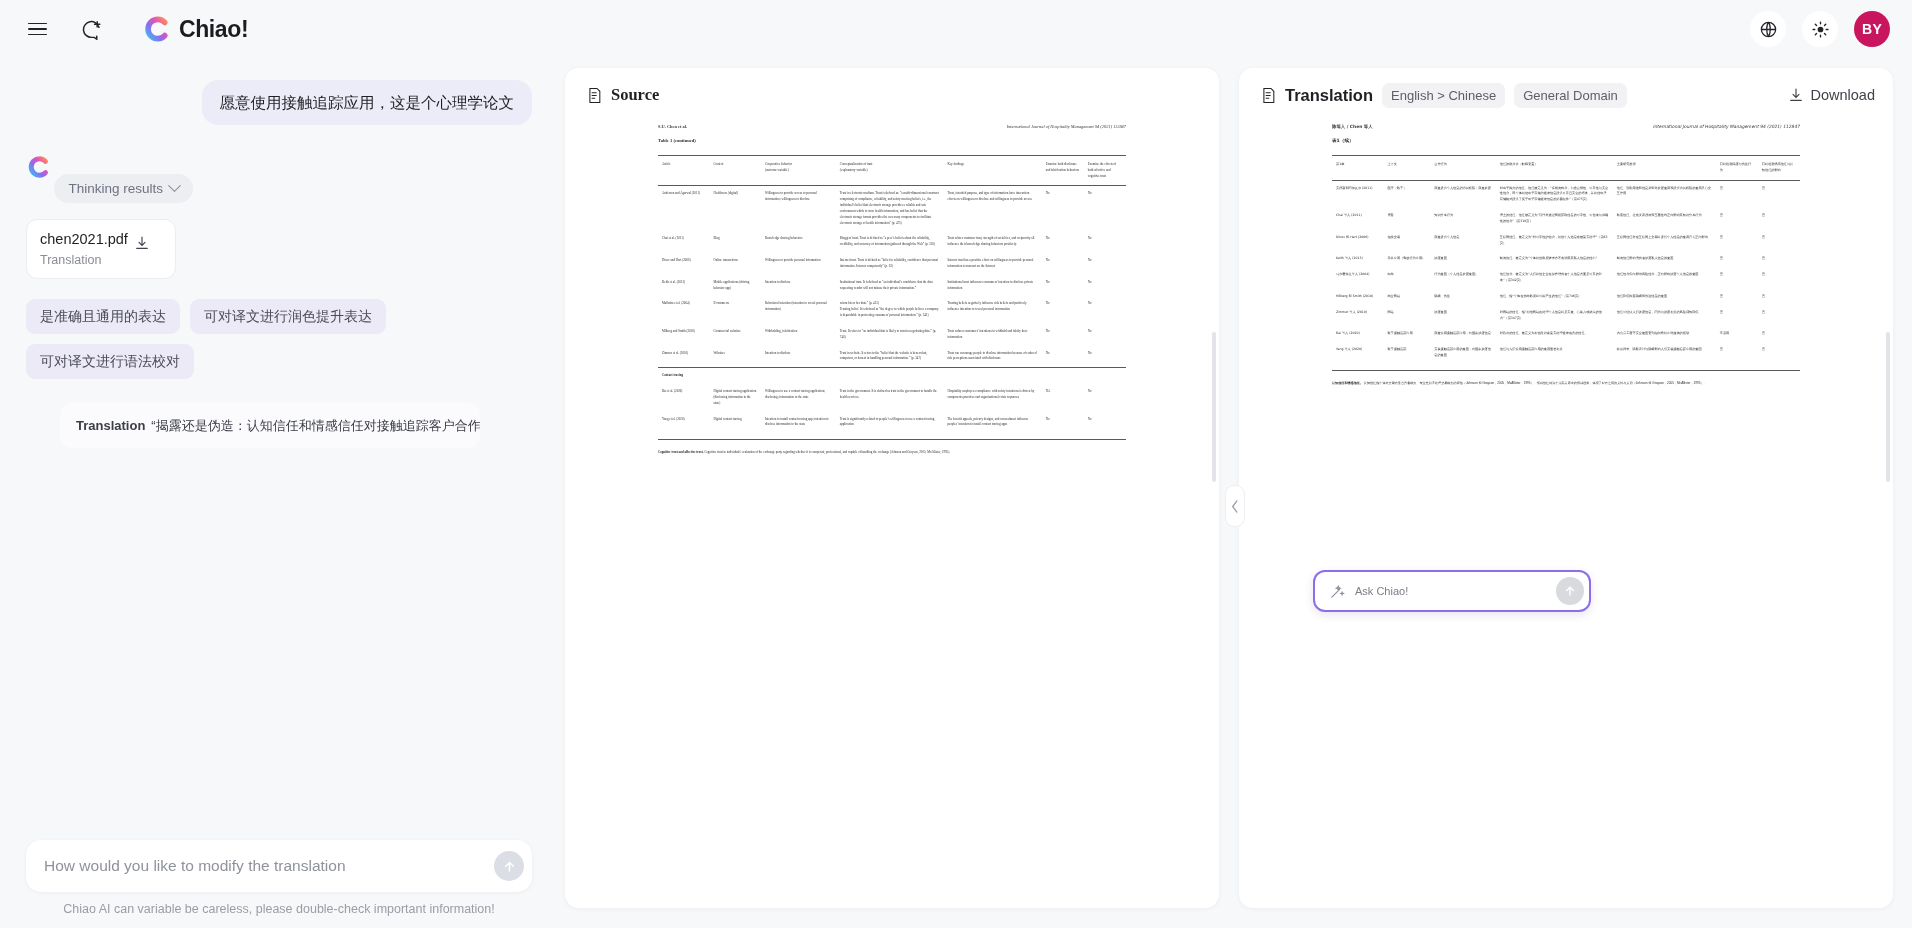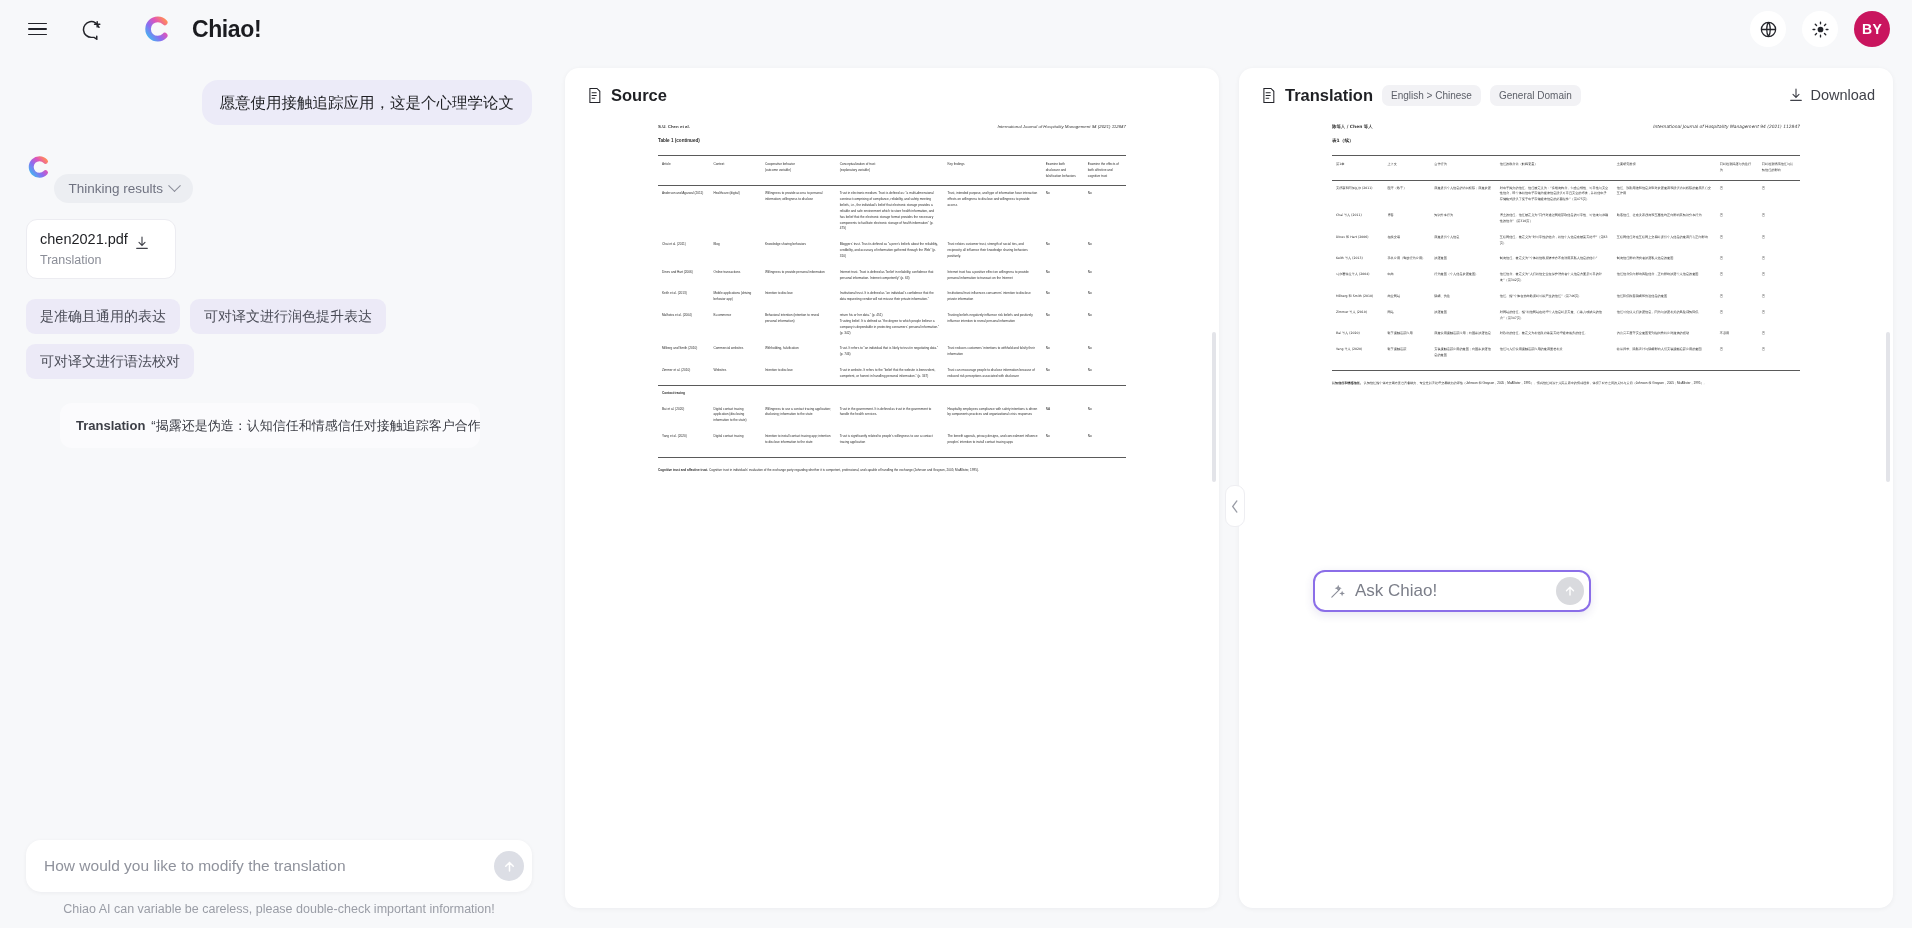--- a/index.html
+++ b/index.html
@@ -20,21 +20,21 @@
     width: 34px; height: 34px; border-radius: 9px;
     display: flex; align-items: center; justify-content: center;
     cursor: pointer; background: transparent;
   }
   .hamburger { width: 19px; height: 13px; position: relative; }
   .hamburger i { position: absolute; left: 0; width: 19px; height: 1.8px; background: #23242a; border-radius: 2px; }
   .hamburger i:nth-child(1) { top: 0; }
   .hamburger i:nth-child(2) { top: 5.6px; }
   .hamburger i:nth-child(3) { top: 11.2px; }
 
-  .logo-wrap { display: flex; align-items: center; gap: 22px; margin-left: 14px; }
+  .logo-wrap { display: flex; align-items: center; gap: 9px; margin-left: 14px; }
   .logo-c { width: 28px; height: 28px; }
   .logo-text {
     font-size: 23px; font-weight: 700; color: #1b1c20; letter-spacing: -0.4px;
   }
 
   .tb-right {
     margin-left: auto; display: flex; align-items: center; gap: 16px; padding-right: 22px;
   }
   .round-btn {
     width: 36px; height: 36px; border-radius: 50%; background: #ffffff;
@@ -116,30 +116,30 @@
     display: flex; align-items: center; justify-content: center; cursor: pointer;
   }
   .disclaimer { text-align: center; font-size: 12.5px; color: #9a9da6; padding-top: 10px; }
 
   
   .panel {
     position: absolute; top: 68px; background: #fff;
     border-radius: 14px; overflow: hidden;
     box-shadow: 0 1px 5px rgba(20,20,40,.05);
   }
-  #source-panel { left: 565px; width: 654px; height: 840px; }
+  #source-panel { left: 565px; width: 654px; height: 840px; font-family: Liberation Serif, serif; }
   #translation-panel { left: 1239px; width: 654px; height: 840px; }
 
   .panel-head {
     height: 40px; display: flex; align-items: center; gap: 9px;
     padding: 14px 18px 0 22px;
   }
   .panel-title { font-size: 16.5px; font-weight: 600; color: #1f2024; }
   .tag {
-    background: #f2f2f5; color: #5c5f68; font-size: 10px;
+    background: #f2f2f5; color: #5c5f68; font-size: 13px;
     border-radius: 7px; padding: 5px 9px; cursor: pointer;
   }
   .download-btn {
     margin-left: auto; display: flex; align-items: center; gap: 7px;
     font-size: 14.5px; color: #40424a; cursor: pointer;
   }
 
   .doc-area { position: relative; margin-top: 14px; height: 780px; overflow: hidden; }
   .page {
     position: absolute; left: 50%; transform: translateX(-50%);
@@ -177,21 +177,21 @@
   }
   .scroll-thumb { position: absolute; width: 4px; border-radius: 3px; background: #e3e4e9; }
 
   
   .ask-pop {
     position: absolute; left: 1313px; top: 570px; width: 278px; height: 42px;
     background: #fff; border: 2px solid #8b6ee8; border-radius: 12px;
     display: flex; align-items: center; padding: 0 5px 0 14px; z-index: 20;
     box-shadow: 0 3px 10px rgba(60,40,140,.12);
   }
-  .ask-pop .lbl { font-size: 17px; color: #7b7e89; margin-left: 9px; }
+  .ask-pop .lbl { font-size: 11px; color: #7b7e89; margin-left: 9px; }
   .ask-send {
     margin-left: auto; width: 28px; height: 28px; border-radius: 50%;
     background: #d9dade; display: flex; align-items: center; justify-content: center; cursor: pointer;
   }
 </style>
 </head>
 <body>
 
 <div class="topbar">
   <div class="tb-left">

